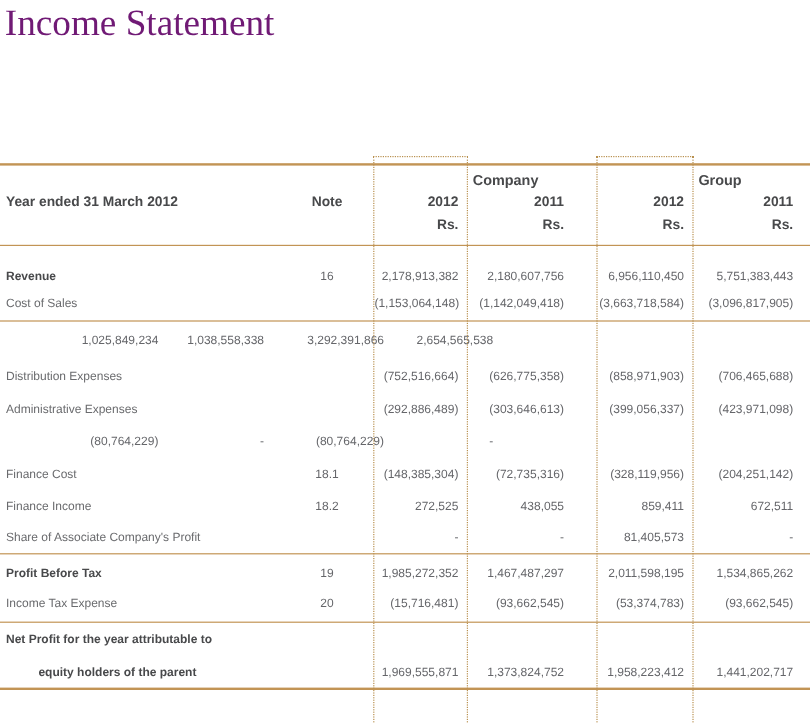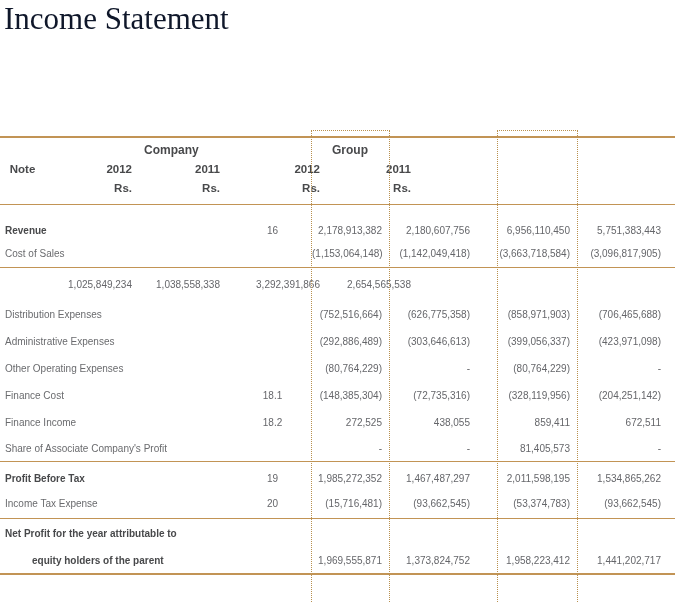--- a/index.html
+++ b/index.html
@@ -4,21 +4,21 @@
 <style>
   html,body{margin:0;padding:0;background:#ffffff;}
   *{box-sizing:border-box;}
   .page{
     position:relative;width:675px;height:605px;background:#ffffff;overflow:hidden;
     font-family:"Liberation Sans",sans-serif;color:#6a6b6e;
   }
   .title{
     position:absolute;top:0px;left:4px;margin:0;
     font-family:"Liberation Serif",serif;font-weight:400;
-    font-size:31px;line-height:38px;color:#0f172a;letter-spacing:0px;
+    font-size:31px;line-height:38px;color:#701a75;letter-spacing:0px;
   }
   .statement{position:absolute;top:136px;left:0;width:675px;height:466px;}
   
   .dotbox{
     position:absolute;top:-6px;height:472px;z-index:3;pointer-events:none;
     border-left:1.5px dotted #b8904f;border-right:1.5px dotted #b8904f;border-top:1.5px dotted #b8904f;
   }
   .dotbox.company{left:311px;width:79px;}
   .dotbox.group{left:497px;width:81px;}
   
@@ -60,20 +60,21 @@
 <body>
 
 <div class="page">
   <h1 class="title">Income Statement</h1>
 
   <div class="statement">
     <div class="dotbox company"></div>
     <div class="dotbox group"></div>
 
     <div class="thead">
+      <div class="cell label hl">Year ended 31 March 2012</div>
       <div class="cell note hn">Note</div>
       <div class="cell sp"></div>
       <div class="cell num hcol">
         <span class="gl"></span>
         <span class="yr">2012</span>
         <span class="rs">Rs.</span>
       </div>
       <div class="cell num c2011 hcol">
         <span class="gl">Company</span>
         <span class="yr">2011</span>
@@ -141,21 +142,20 @@
       <div class="cell note"></div>
       <div class="cell sp"></div>
       <div class="cell num">(292,886,489)</div>
       <div class="cell num c2011">(303,646,613)</div>
       <div class="cell sp2"></div>
       <div class="cell num g2012">(399,056,337)</div>
       <div class="cell num g2011">(423,971,098)</div>
     </div>
 
     <div class="row">
-      <div class="cell label">Other Operating Expenses</div>
       <div class="cell note"></div>
       <div class="cell sp"></div>
       <div class="cell num">(80,764,229)</div>
       <div class="cell num c2011">-</div>
       <div class="cell sp2"></div>
       <div class="cell num g2012">(80,764,229)</div>
       <div class="cell num g2011">-</div>
     </div>
 
     <div class="row">

